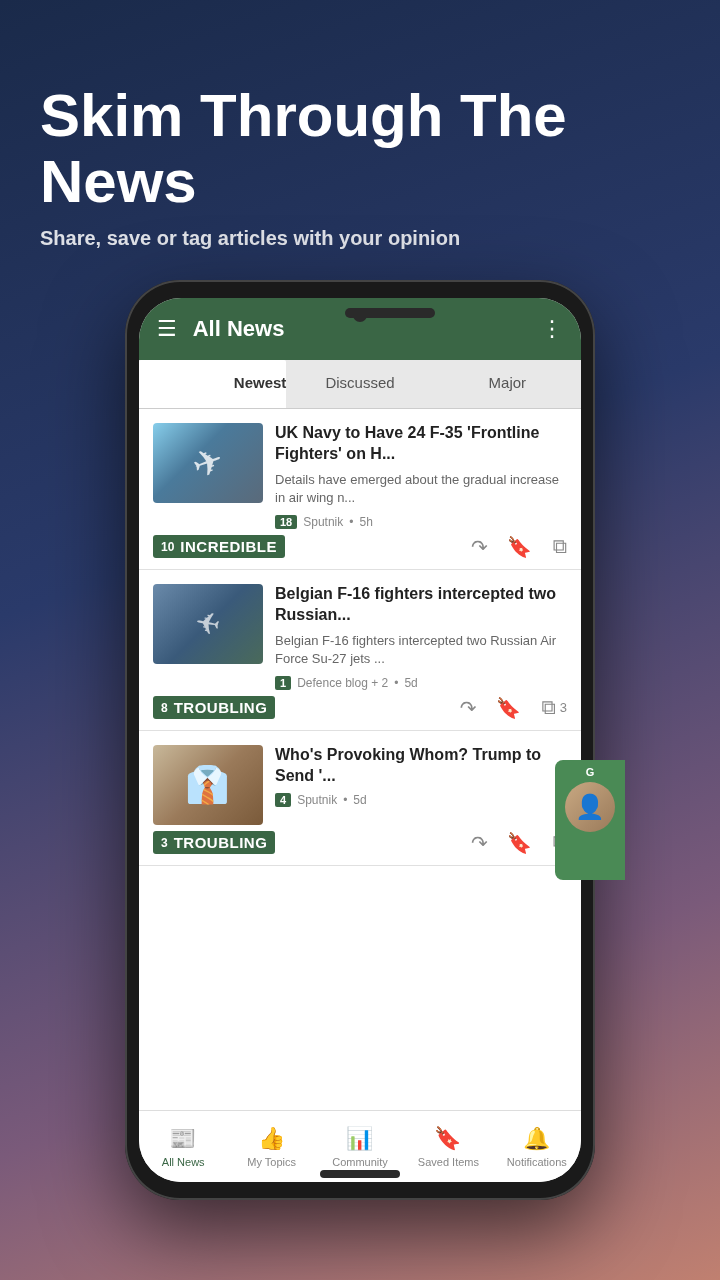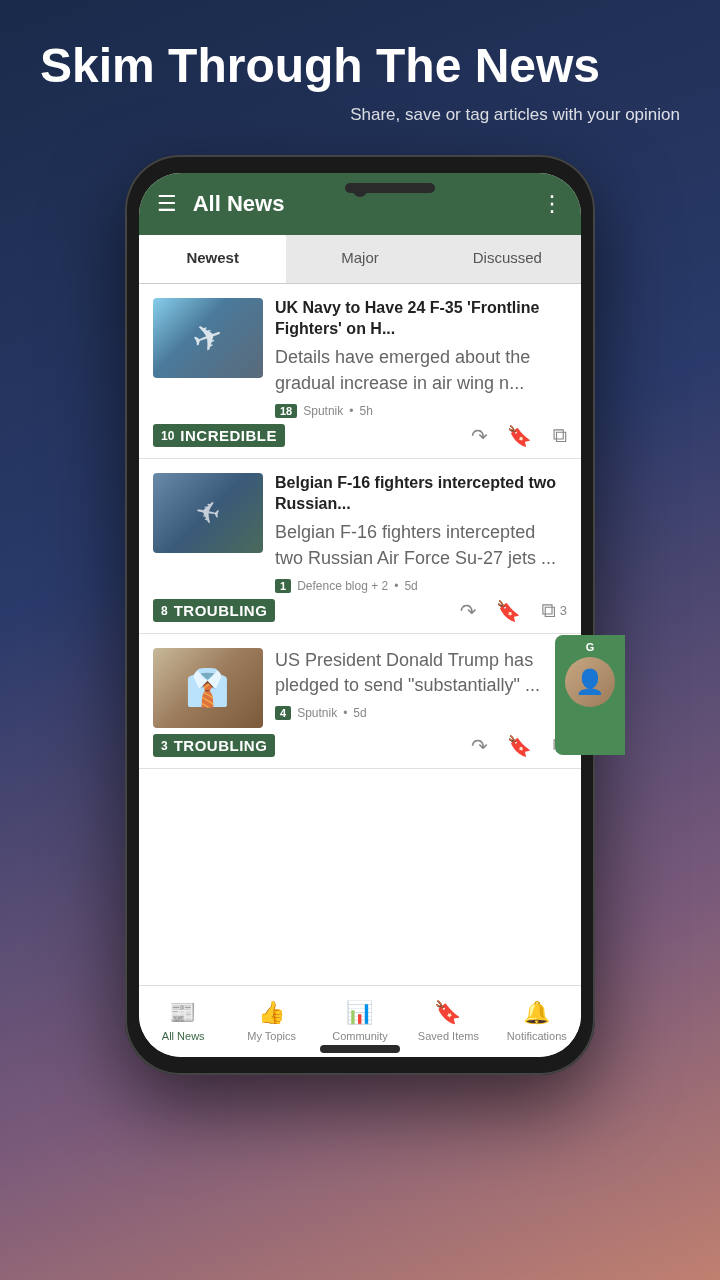--- a/index.html
+++ b/index.html
@@ -14,30 +14,30 @@
       align-items: center;
     }
 
     .page-header {
       width: 100%;
       padding: 40px 40px 20px;
       text-align: left;
     }
     .page-title {
       color: #ffffff;
-      font-size: 48px;
+      font-size: 60px;
       font-weight: 900;
       line-height: 1.1;
       margin-bottom: 12px;
+      margin-top: 43px;
     }
     .page-subtitle {
       color: rgba(255,255,255,0.85);
-      font-size: 17px;
-      font-weight: 400;
-      text-align: right;
+      font-size: 20px;
+      font-weight: 700;
     }
 
     .phone-container {
       position: relative;
       width: 470px;
       height: 940px;
       margin-top: 10px;
     }
 
     .phone-shell {
@@ -133,20 +133,21 @@
       color: #555;
       cursor: pointer;
       border-bottom: 3px solid transparent;
     }
     .tab.active {
       background: white;
       color: #333;
       font-weight: 700;
       border-bottom: 3px solid transparent;
       border-radius: 2px 2px 0 0;
+      text-align: right;
     }
 
     
     .news-list {
       flex: 1;
       overflow: hidden;
       background: white;
     }
 
     .news-item {
@@ -213,21 +214,21 @@
       flex: 1;
     }
     .news-title {
       font-size: 16px;
       font-weight: 700;
       color: #222;
       line-height: 1.3;
       margin-bottom: 6px;
     }
     .news-summary {
-      font-size: 18px;
+      font-size: 13px;
       color: #666;
       line-height: 1.4;
       margin-bottom: 8px;
     }
     .news-meta {
       display: flex;
       align-items: flex-end;
       gap: 6px;
       font-size: 12px;
       color: #888;
@@ -366,22 +367,22 @@
     <div class="phone-inner">
 
       <div class="app-header">
         <div class="hamburger-icon">☰</div>
         <div class="app-header-title">All News</div>
         <div class="more-icon">⋮</div>
       </div>
 
       <div class="tabs-row">
         <div class="tab active">Newest</div>
+        <div class="tab">Discussed</div>
         <div class="tab">Major</div>
-        <div class="tab">Discussed</div>
       </div>
 
       <div class="news-list">
 
         <div class="news-item">
           <div class="news-item-content">
             <div class="news-thumb thumb-f35"></div>
             <div class="news-text">
               <div class="news-title">UK Navy to Have 24 F-35 'Frontline Fighters' on H...</div>
               <div class="news-summary">Details have emerged about the gradual increase in air wing n...</div>
@@ -430,21 +431,21 @@
               <div class="action-btn">🔖</div>
               <div class="action-btn">⧉ <span>3</span></div>
             </div>
           </div>
         </div>
 
         <div class="news-item">
           <div class="news-item-content">
             <div class="news-thumb thumb-trump"></div>
             <div class="news-text">
-              <div class="news-summary">US President Donald Trump has pledged to send "substantially" ...</div>
+              <div class="news-title">Who's Provoking Whom? Trump to Send '...</div>
               <div class="news-meta">
                 <span class="source-badge">4</span>
                 <span>Sputnik</span>
                 <span>•</span>
                 <span>5d</span>
               </div>
             </div>
           </div>
           <div class="news-actions">
             <div class="reaction-badge">

